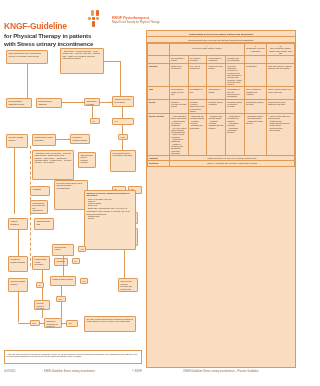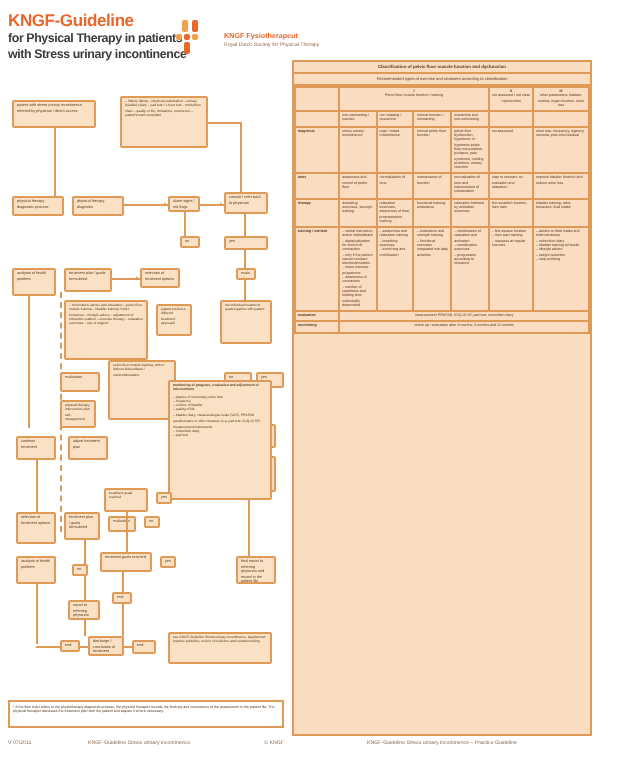--- a/index.html
+++ b/index.html
@@ -4,21 +4,21 @@
 <style>
   html,body{margin:0;padding:0;}
   body{
     width:298px;height:386px;background:#ffffff;
     font-family:"Liberation Sans", sans-serif;
     overflow:hidden;position:relative;
   }
   .page{position:absolute;inset:0;}
 
   
-  .header{position:absolute;left:4px;top:6px;width:140px;}
+  .header{position:absolute;left:4px;top:22px;width:140px;}
   .title-main{
     color:#e8672a;font-weight:bold;font-size:8.5px;line-height:9px;
     letter-spacing:-0.2px;
   }
   .title-sub{
     color:#3a3a3a;font-weight:bold;font-size:6.2px;line-height:7px;
     margin-top:1px;letter-spacing:-0.2px;
   }
 
   .logo{position:absolute;left:88px;top:10px;width:58px;height:20px;}

